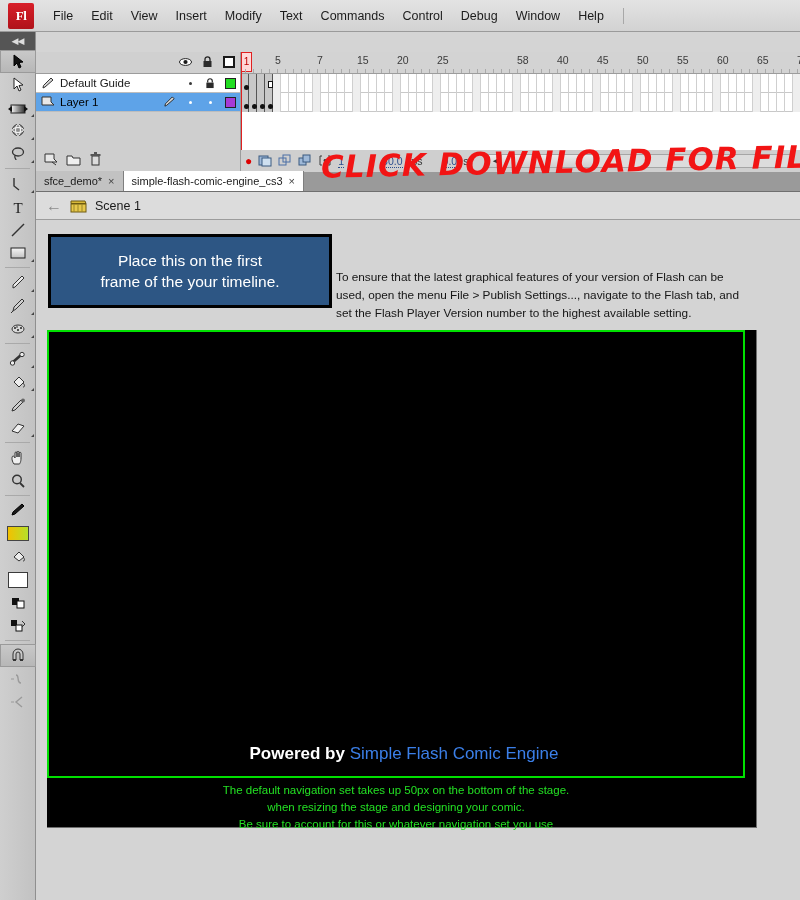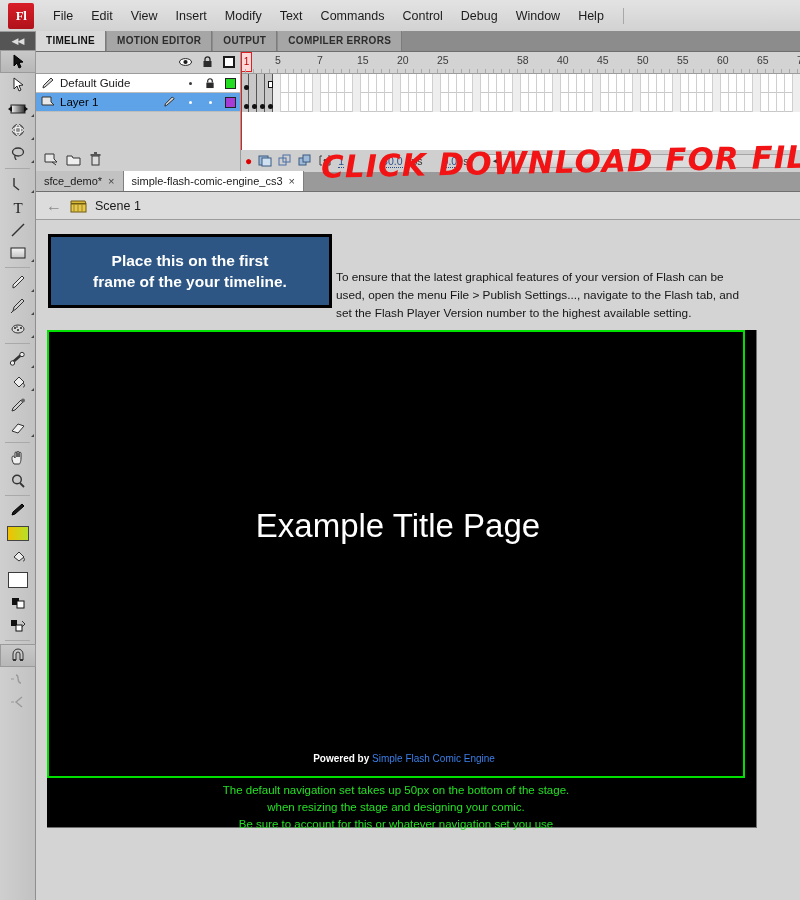--- a/index.html
+++ b/index.html
@@ -176,42 +176,42 @@
 
   
   .workspace {
     position:absolute; left:36px; top:220px; width:764px; height:680px;
     background:#d4d4d4;
   }
   .note-box {
     position:absolute; left:12px; top:14px; width:284px; height:74px;
     background:#2d5684; border:3px solid #000;
     display:flex; flex-direction:column; align-items:center; justify-content:center;
-    color:#ffffff; font-size:15.5px; line-height:21px; text-align:center;font-weight:bold;
+    color:#ffffff; font-size:15.5px; line-height:21px; text-align:center;
   }
   .note-text {
     position:absolute; left:300px; top:48px; width:412px;
     font-size:11.8px; line-height:18px; color:#151515;
   }
   .stage-wrap {
     position:absolute; left:11px; top:110px; width:710px; height:498px;
     background:#000; border-right:1px solid #6e6e6e; border-bottom:1px solid #6e6e6e;
   }
   .stage-green {
     position:absolute; left:0; top:0; width:698px; height:448px;
     border:2px solid #00e000; box-sizing:border-box; background:#000;
   }
   .stage-title {
     position:absolute; left:0; top:175px; width:698px; text-align:center;
     color:#ffffff; font-size:33px; font-weight:normal;
     font-family:"Liberation Sans", sans-serif;
   }
   .powered {
     position:absolute; left:0; bottom:12px; width:698px; text-align:center;
-    font-size:10px; color:#ffffff; font-weight:bold;padding-left:12px;
+    font-size:17px; color:#ffffff; font-weight:bold;padding-left:12px;
   }
   .powered a { color:#3b7fe8; text-decoration:none; font-weight:normal; }
   .stage-note {
     position:absolute; left:0; top:452px; width:698px; text-align:center;
     color:#23e023; font-size:11.5px; line-height:17px;
   }
 </style>
 </head>
 <body>
 
@@ -413,27 +413,20 @@
         </svg>
     </div>
     <div class="tool">
       <svg width="18" height="14" viewBox="0 0 18 14">
           <path d="M2 7 L5 7" stroke="#9a9a9a"></path>
           <path d="M13 2 L7 7 L13 12" fill="none" stroke="#9a9a9a" stroke-width="1.4"></path>
         </svg>
     </div>
   </div>
 
-  <div class="panel-tabs">
-    <div class="ptab active">TIMELINE</div>
-    <div class="ptab">MOTION EDITOR</div>
-    <div class="ptab">OUTPUT</div>
-    <div class="ptab">COMPILER ERRORS</div>
-    <div class="ptab-filler"></div>
-  </div>
 
   <div class="timeline">
 
     <div class="layer-head">
       <div class="lh-ic">
         <svg width="13" height="10" viewBox="0 0 13 10">
             <ellipse cx="6.5" cy="5" rx="6" ry="3.4" fill="#fff" stroke="#222"></ellipse>
             <circle cx="6.5" cy="5" r="2.1" fill="#1a1a1a"></circle>
           </svg>
       </div>
@@ -840,21 +833,20 @@
 
     <div class="note-box">
       <div>Place this on the first</div>
       <div>frame of the your timeline.</div>
     </div>
 
     <div class="note-text">To ensure that the latest graphical features of your version of Flash can be used, open the menu File &gt; Publish Settings..., navigate to the Flash tab, and set the Flash Player Version number to the highest available setting.</div>
 
     <div class="stage-wrap">
       <div class="stage-green">
-        <div class="stage-title">Example Title Page</div>
         <div class="powered">
           <span>Powered by </span><a href="#">Simple Flash Comic Engine</a>
         </div>
       </div>
       <div class="stage-note">
         <div>The default navigation set takes up 50px on the bottom of the stage.</div>
         <div>when resizing the stage and designing your comic.</div>
         <div>Be sure to account for this or whatever navigation set you use</div>
       </div>
     </div>

